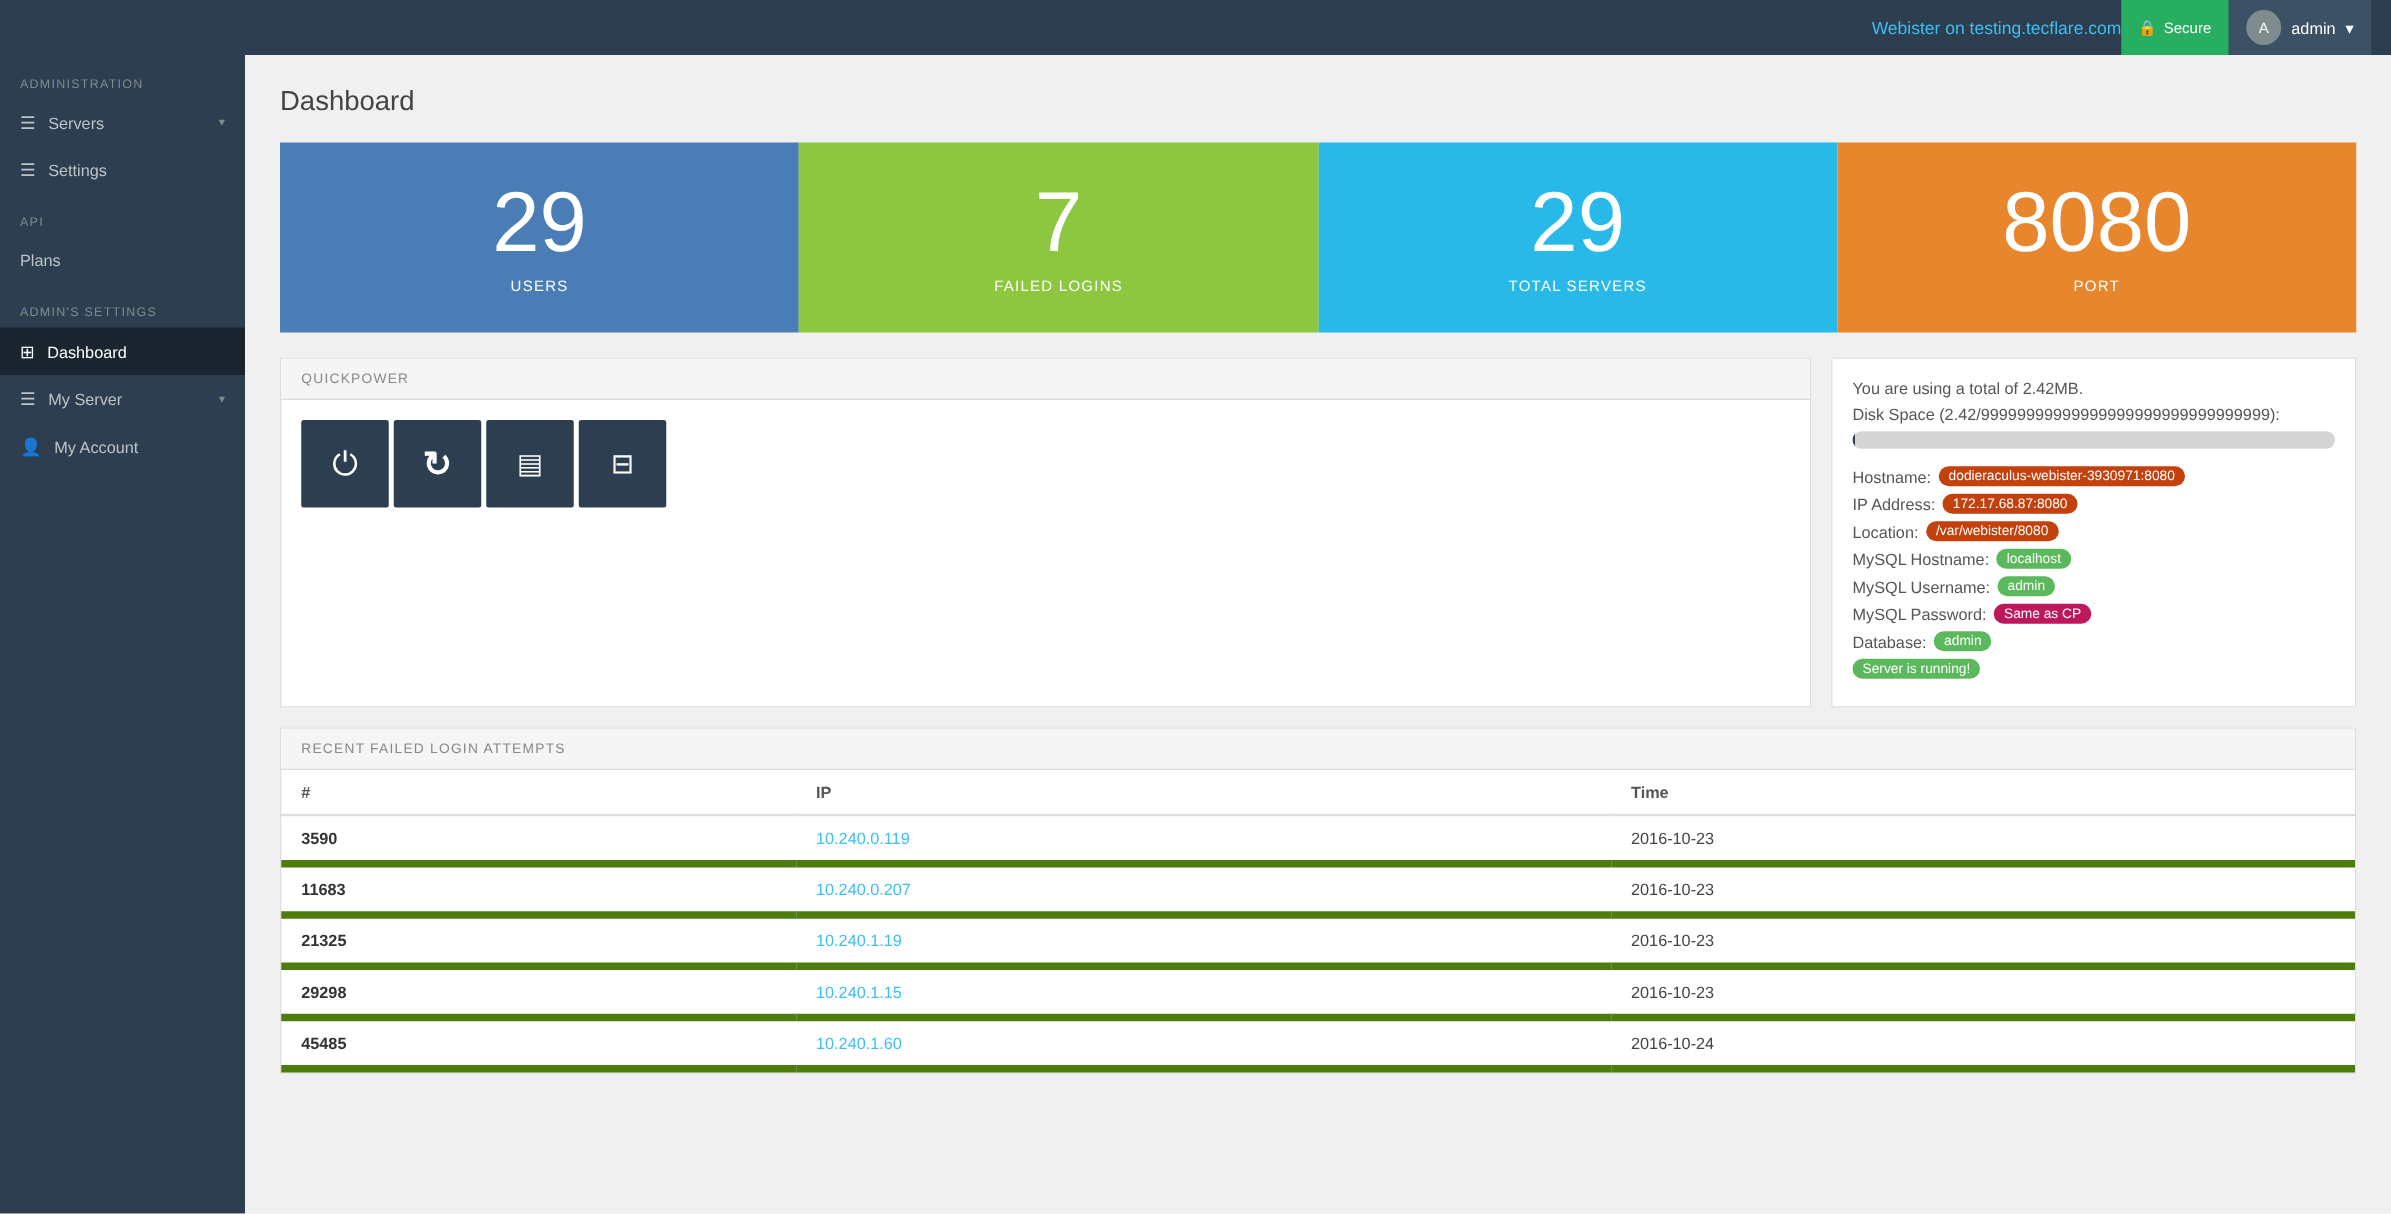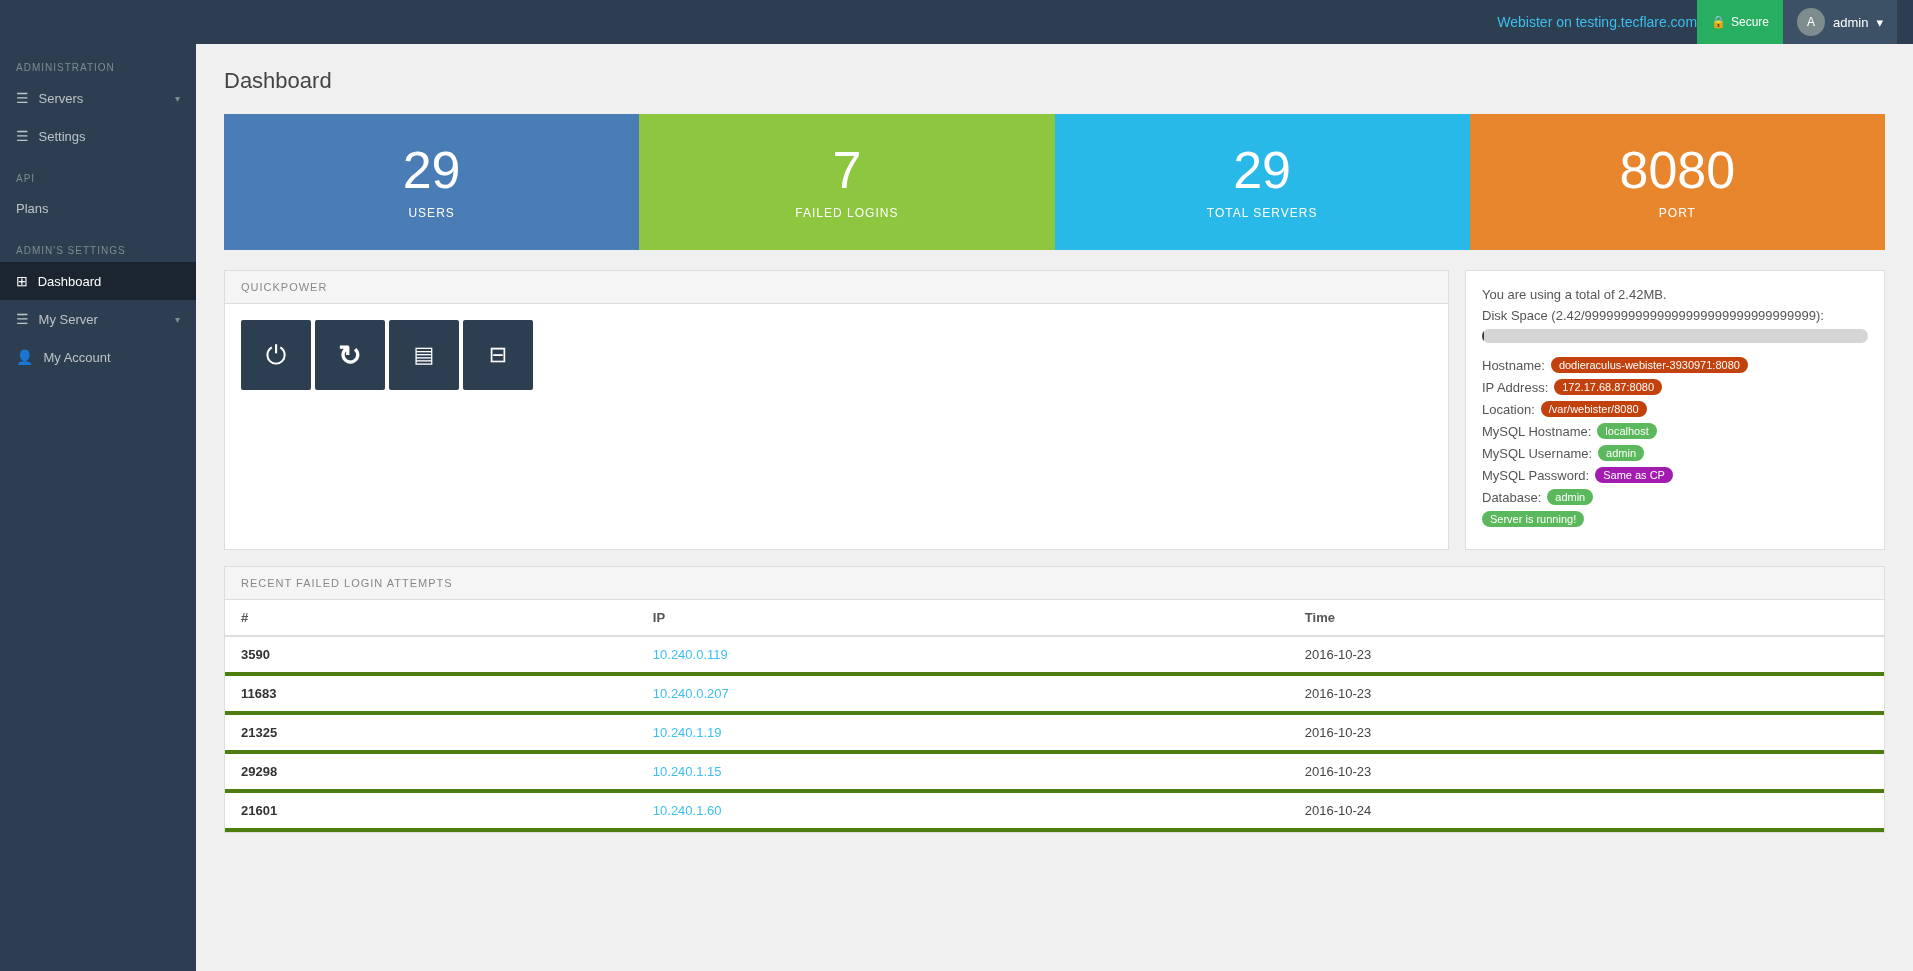--- a/index.html
+++ b/index.html
@@ -105,21 +105,21 @@
       grid-template-columns: repeat(4, 1fr);
       gap: 0;
       margin-bottom: 20px;
     }
     .stat-card {
       padding: 30px 20px;
       text-align: center;
       color: #fff;
     }
     .stat-card .stat-number {
-      font-size: 52px;
+      font-size: 68px;
       font-weight: 300;
       line-height: 1;
       display: block;
     }
     .stat-card .stat-label {
       font-size: 12px;
       letter-spacing: 1px;
       text-transform: uppercase;
       margin-top: 10px;
       display: block;
@@ -193,34 +193,34 @@
     }
     .status-row .label { color: #555; }
     .badge {
       padding: 2px 8px;
       border-radius: 10px;
       font-size: 11px;
       color: #fff;
     }
     .badge-blue { background: #c2410c; }
     .badge-green { background: #5cb85c; }
-    .badge-lime { background: #a21caf; }
+    .badge-lime { background: #be185d; }
 
     
     .full-panel { background: #fff; border: 1px solid #ddd; margin-bottom: 16px; }
     table { width: 100%; border-collapse: collapse; }
     table thead th {
       padding: 10px 16px;
       text-align: left;
       font-size: 13px;
       font-weight: 600;
       color: #555;
       border-bottom: 2px solid #ddd;
     }
-    table tbody tr { border-bottom: 4px solid #4d7c0f; margin-left: 40px; }
+    table tbody tr { border-bottom: 6px solid #4d7c0f; margin-left: 40px; }
     table tbody td {
       padding: 10px 16px;
       font-size: 13px;
       color: #444;
     }
     .td-bold { font-weight: 600; color: #333; }
     .td-link { color: #3dbff0; }
 
     ::-webkit-scrollbar { width: 6px; }
     ::-webkit-scrollbar-track { background: #2c3e50; }
@@ -417,21 +417,21 @@
     <td class="td-bold">21325</td>
     <td class="td-link">10.240.1.19</td>
     <td>2016-10-23</td>
   </tr>
             <tr>
     <td class="td-bold">29298</td>
     <td class="td-link">10.240.1.15</td>
     <td>2016-10-23</td>
   </tr>
             <tr>
-    <td class="td-bold">21601</td>
+    <td class="td-bold">45485</td>
     <td class="td-link">10.240.1.60</td>
     <td>2016-10-24</td>
   </tr>
           </tbody>
       </table>
     </div>
 
   </div>
 </div>
 

